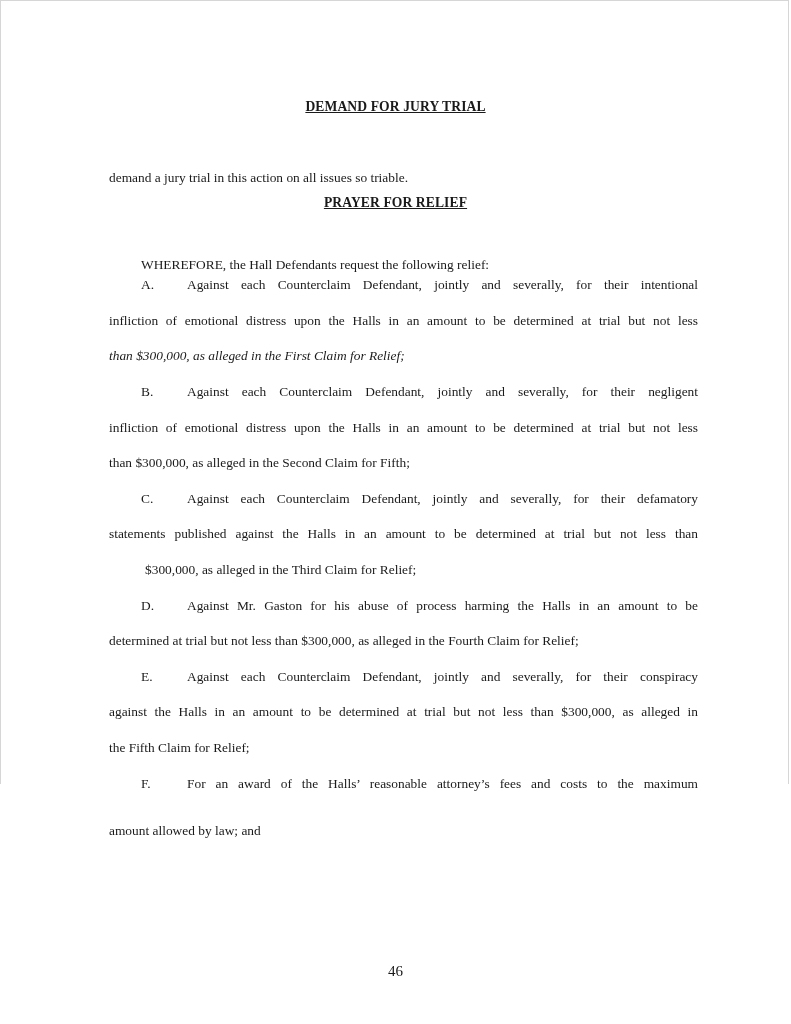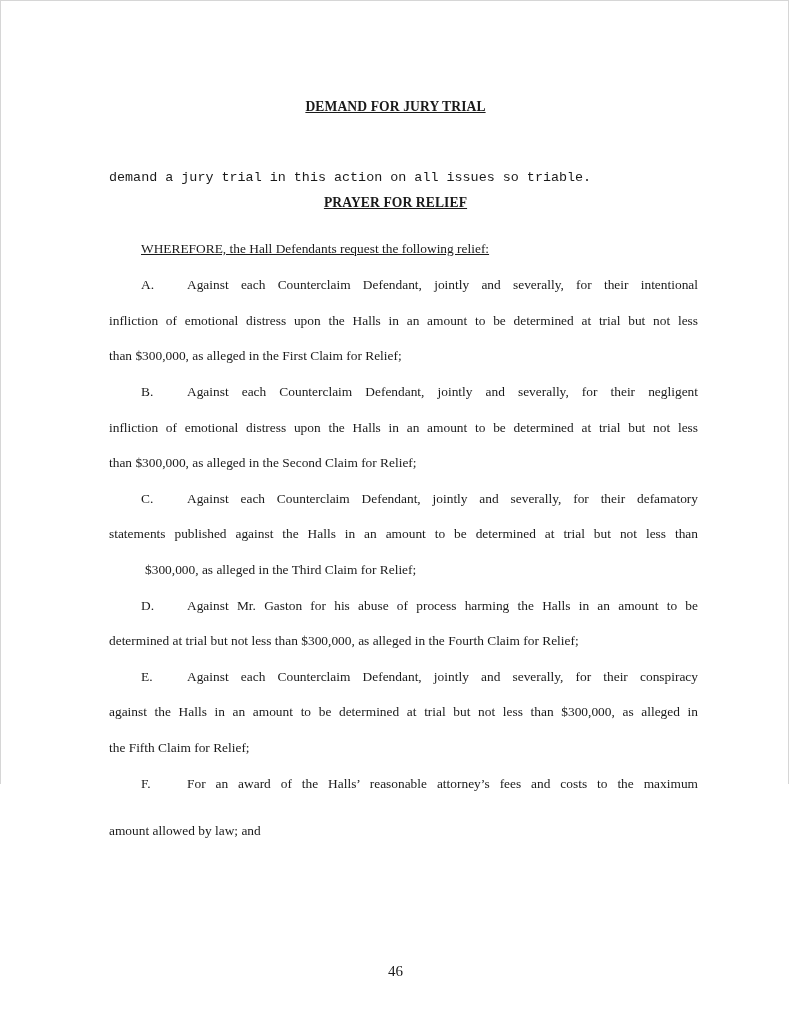--- a/index.html
+++ b/index.html
@@ -27,38 +27,38 @@
       position: absolute; left: 46px; width: 511px; text-align: justify; text-align-last: justify;
     }
     .page-number { position: absolute; left: 0; width: 789px; text-align: center; top: 962px; font-size: 15px; }
   </style>
 </head>
 <body>
 
 <div class="page">
 
   <div class="heading" style="top:98px;">DEMAND FOR JURY TRIAL</div>
-  <div class="line last" style="top:169px;font-family:Liberation Mono, monospace;">demand a jury trial in this action on all issues so triable.</div>
+  <div class="line last" style="top:169px;">demand a jury trial in this action on all issues so triable.</div>
 
   <div class="heading" style="top:194px;">PRAYER FOR RELIEF</div>
-  <div class="line indent last" style="top:240px;text-decoration:underline;">WHEREFORE, the Hall Defendants request the following relief:</div>
+  <div class="line indent last" style="top:256px;">WHEREFORE, the Hall Defendants request the following relief:</div>
 
   <div class="item-first" style="top:276px;">
     <span class="letter">A.</span>
     <span class="text">Against each Counterclaim Defendant, jointly and severally, for their intentional</span>
   </div>
   <div class="line" style="top:312px;">infliction of emotional distress upon the Halls in an amount to be determined at trial but not less</div>
-  <div class="line last" style="top:347px;">than $300,000, as alleged in the First Claim for Relief;</div>
+  <div class="line last" style="top:347px;font-style:italic;">than $300,000, as alleged in the First Claim for Relief;</div>
 
   <div class="item-first" style="top:383px;">
     <span class="letter">B.</span>
     <span class="text">Against each Counterclaim Defendant, jointly and severally, for their negligent</span>
   </div>
   <div class="line" style="top:419px;">infliction of emotional distress upon the Halls in an amount to be determined at trial but not less</div>
-  <div class="line last" style="top:454px;">than $300,000, as alleged in the Second Claim for Relief;</div>
+  <div class="line last" style="top:454px;">than $300,000, as alleged in the Second Claim for Fifth;</div>
 
   <div class="item-first" style="top:490px;">
     <span class="letter">C.</span>
     <span class="text">Against each Counterclaim Defendant, jointly and severally, for their defamatory</span>
   </div>
   <div class="line" style="top:525px;">statements published against the Halls in an amount to be determined at trial but not less than</div>
   <div class="line last" style="top:561px;margin-left:36px;">$300,000, as alleged in the Third Claim for Relief;</div>
 
   <div class="item-first" style="top:597px;">
     <span class="letter">D.</span>

